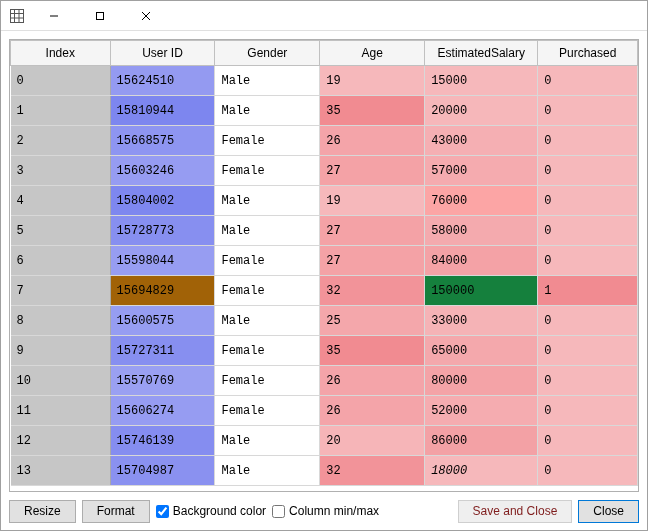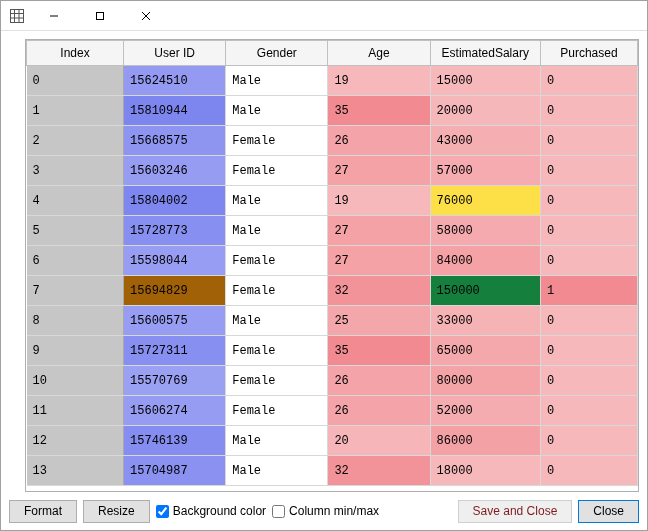--- a/index.html
+++ b/index.html
@@ -35,21 +35,21 @@
   .win-btn {
     width: 46px; height: 100%;
     display: flex; align-items: center; justify-content: center;
     font-family: "Segoe UI Symbol", sans-serif;
     font-size: 10px;
     cursor: default;
   }
 
   .content {
     flex: 1;
-    padding: 8px 8px 4px 24px;
+    padding: 8px 8px 4px 8px;
     display: flex; flex-direction: column;
     overflow: hidden;
   }
   .table-wrap {
     flex: 1;
     border: 1px solid #b0b0b0;
     overflow: hidden;
     position: relative;
     display: flex;
   }
@@ -214,21 +214,21 @@
                 <td class="gender" style="background: rgb(255, 255, 255);">Female</td>
                 <td style="background: rgb(244, 162, 166);">27</td>
                 <td style="background: rgb(245, 171, 175);">57000</td>
                 <td style="background: rgb(246, 184, 187);">0</td>
               </tr>
               <tr>
                 <td class="idx">4</td>
                 <td style="background: rgb(126, 135, 239);">15804002</td>
                 <td class="gender" style="background: rgb(255, 255, 255);">Male</td>
                 <td style="background: rgb(246, 184, 187);">19</td>
-                <td style="background: #fde047;">76000</td>
+                <td style="background: #fca5a5;">76000</td>
                 <td style="background: rgb(246, 184, 187);">0</td>
               </tr>
               <tr>
                 <td class="idx">5</td>
                 <td style="background: rgb(135, 143, 240);">15728773</td>
                 <td class="gender" style="background: rgb(255, 255, 255);">Male</td>
                 <td style="background: rgb(244, 162, 166);">27</td>
                 <td style="background: rgb(244, 170, 174);">58000</td>
                 <td style="background: rgb(246, 184, 187);">0</td>
               </tr>
@@ -286,32 +286,32 @@
                 <td class="gender" style="background: rgb(255, 255, 255);">Male</td>
                 <td style="background: rgb(246, 181, 184);">20</td>
                 <td style="background: rgb(243, 161, 165);">86000</td>
                 <td style="background: rgb(246, 184, 187);">0</td>
               </tr>
               <tr>
                 <td class="idx">13</td>
                 <td style="background: rgb(138, 145, 240);">15704987</td>
                 <td class="gender" style="background: rgb(255, 255, 255);">Male</td>
                 <td style="background: rgb(242, 147, 153);">32</td>
-                <td style="background: rgb(246, 184, 187);">18000</td>
+                <td style="background: rgb(246, 184, 187); font-style: italic;">18000</td>
                 <td style="background: rgb(246, 184, 187);">0</td>
               </tr>
             </tbody>
         </table>
       </div>
     </div>
   </div>
 
   <div class="footer">
+    <button class="btn">Resize</button>
     <button class="btn">Format</button>
-    <button class="btn">Resize</button>
     <label class="chk">
       <input type="checkbox" id="chk-bg" checked="" style="">
       <span>Background color</span>
     </label>
     <label class="chk">
       <input type="checkbox" id="chk-mm" style="">
       <span>Column min/max</span>
     </label>
     <span class="spacer"></span>
     <button class="btn" disabled="">Save and Close</button>

